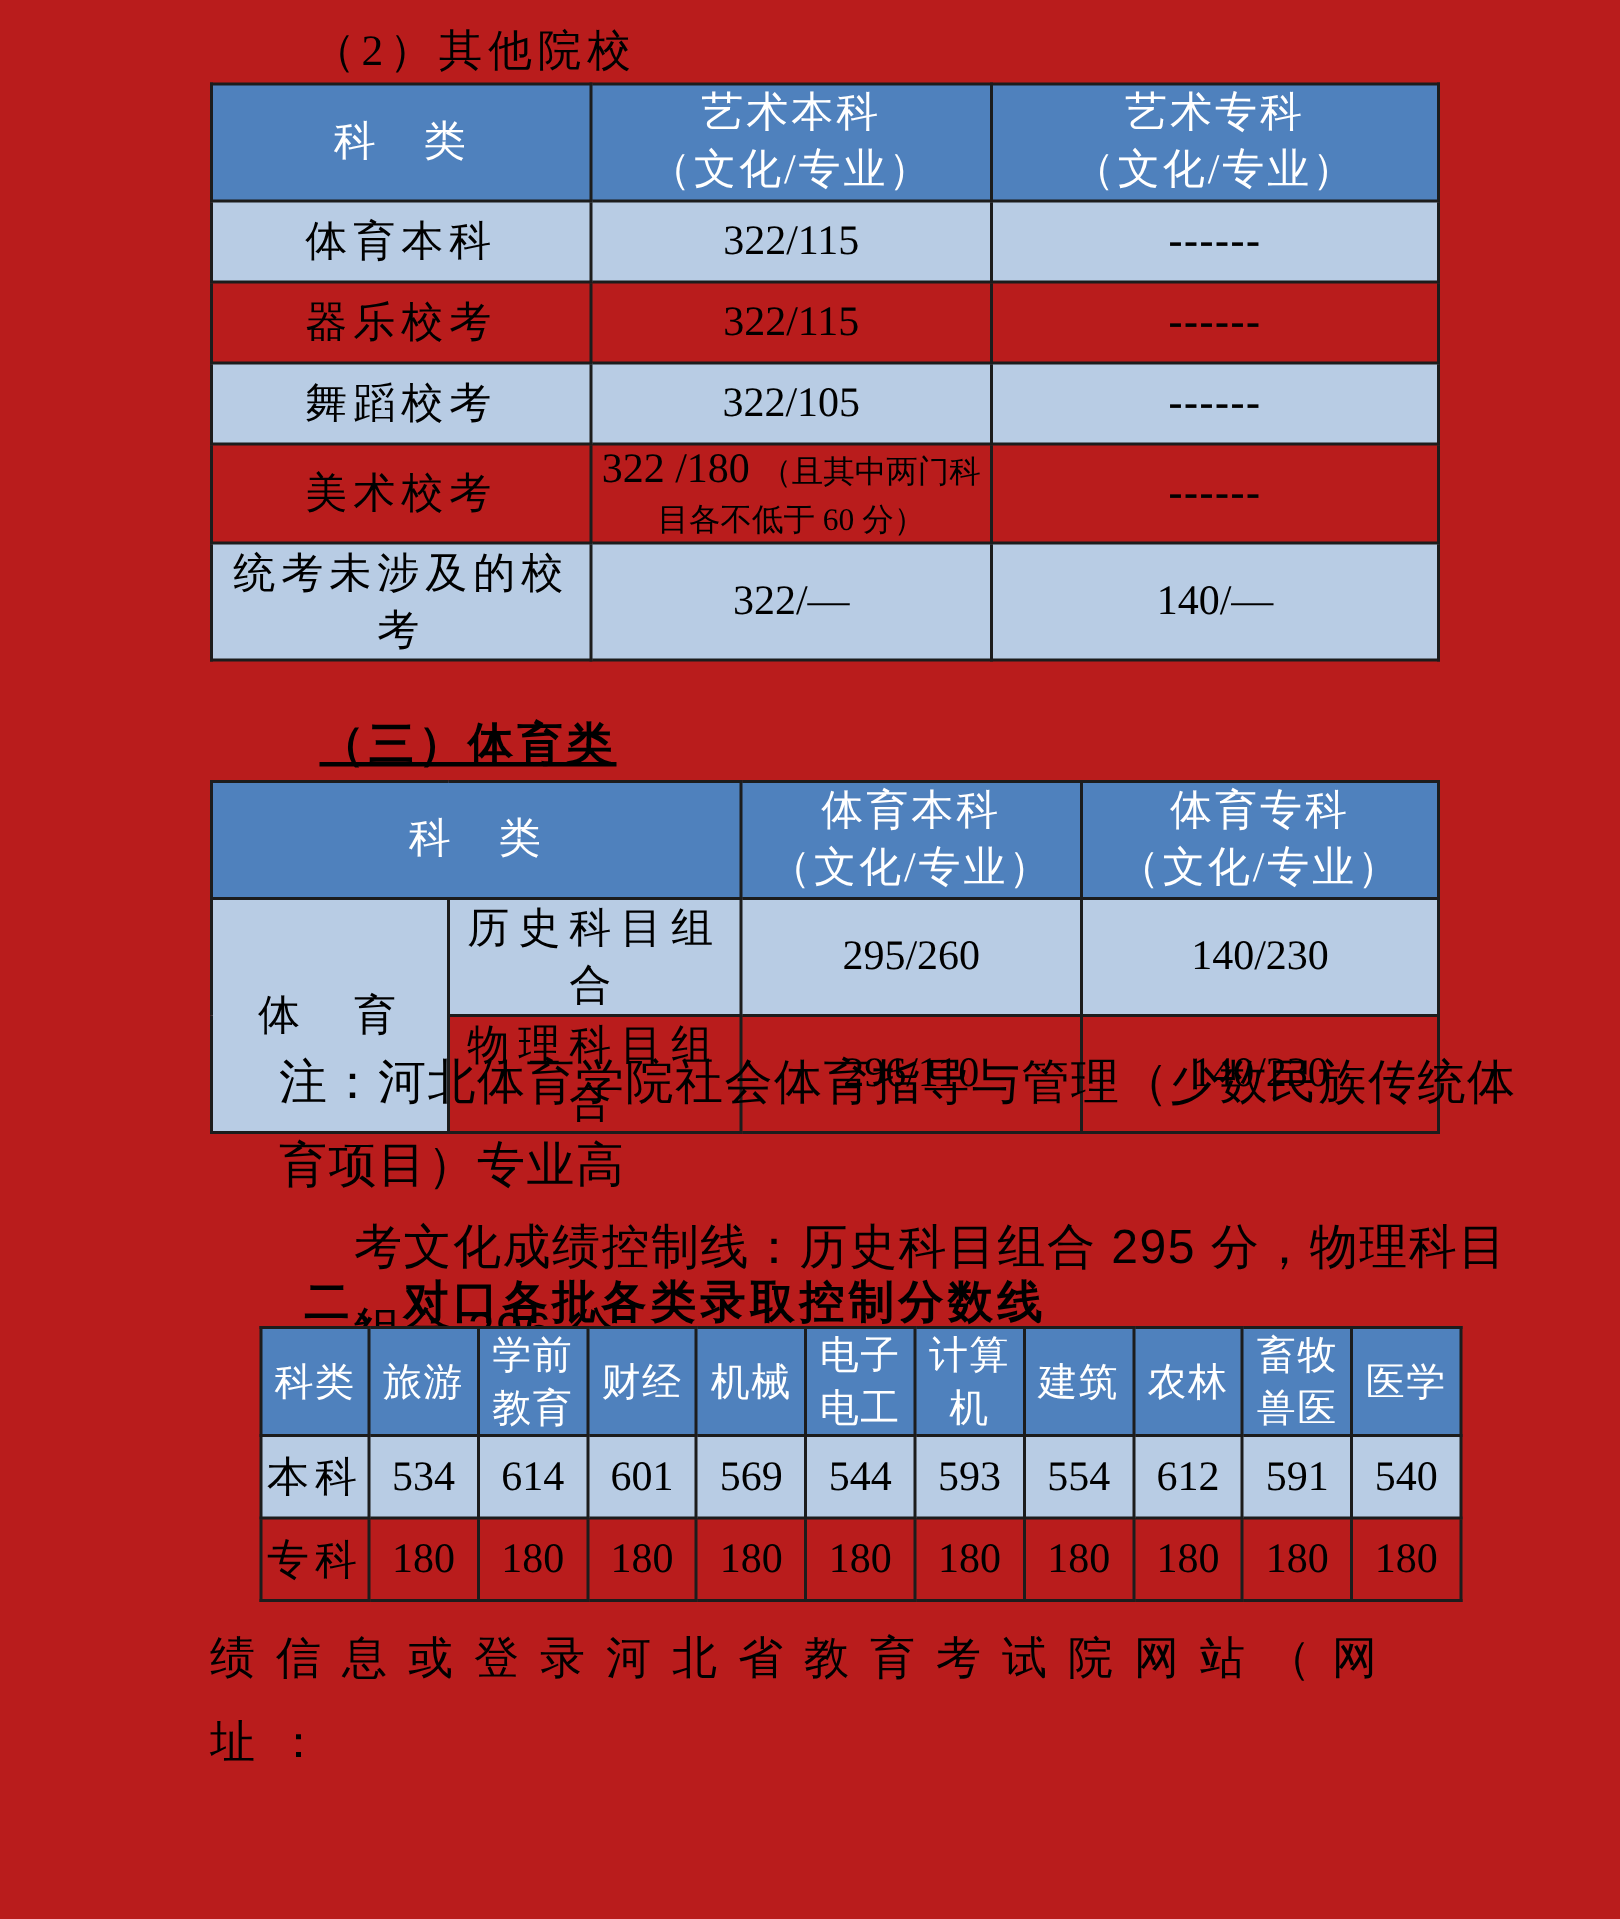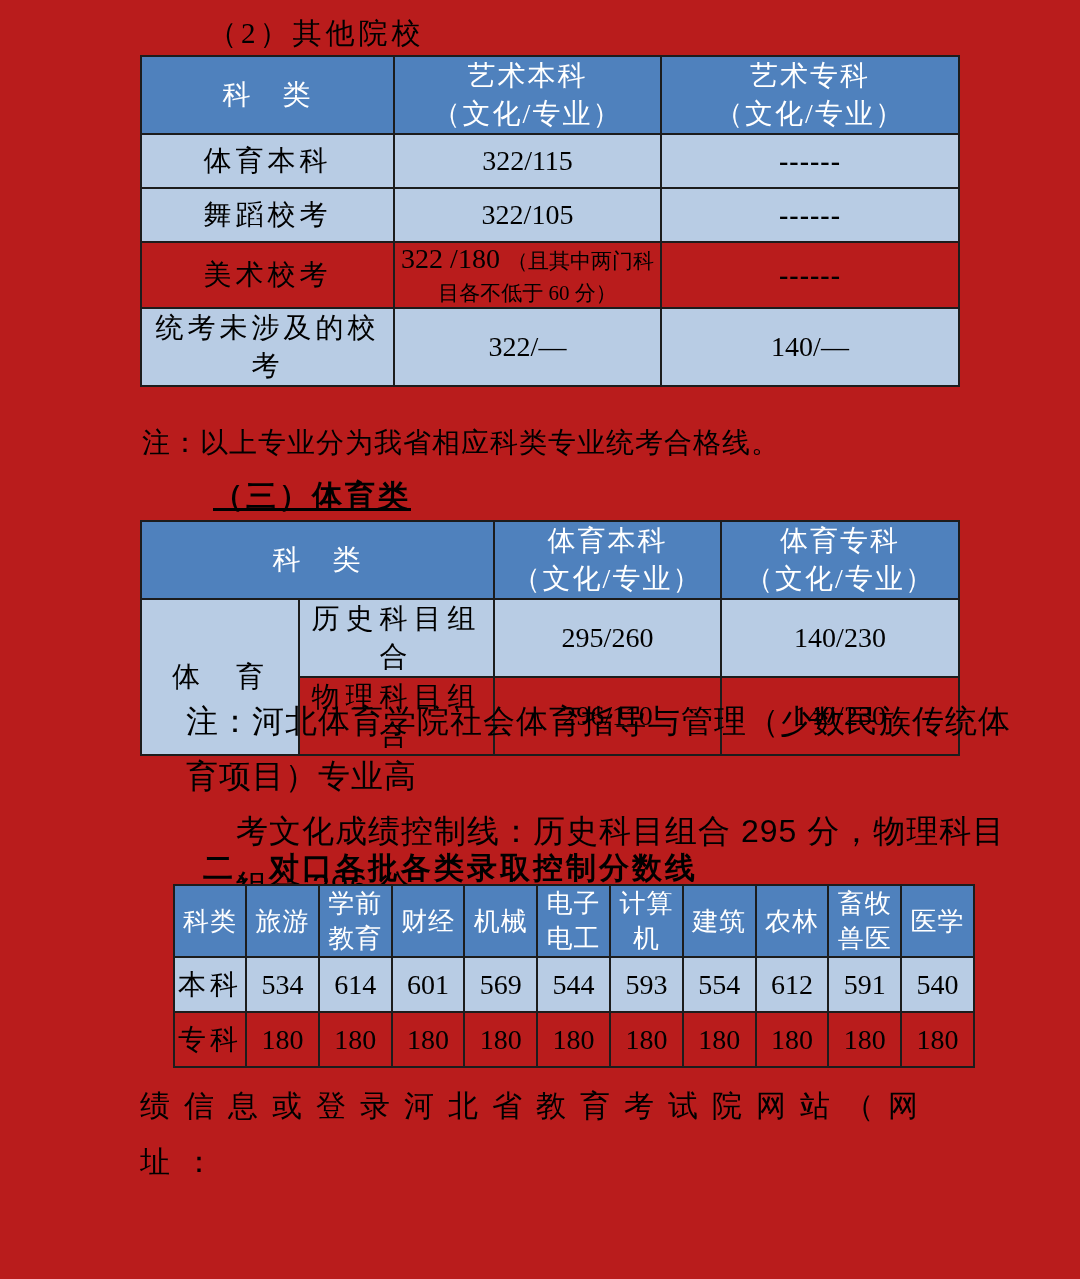--- a/index.html
+++ b/index.html
@@ -68,38 +68,42 @@
 （文化/专业）</td>
       <td class="th">艺术专科
 （文化/专业）</td>
     </tr>
     <tr class="drow">
       <td class="shade cjk-cell">体育本科</td>
       <td class="shade num-cell">322/115</td>
       <td class="shade dash-cell">------</td>
     </tr>
     <tr class="drow">
+      <td class="cjk-cell">器乐校考</td>
+      <td class="num-cell">322/115</td>
+      <td class="dash-cell">------</td>
+    </tr>
+    <tr class="drow">
       <td class="shade cjk-cell">舞蹈校考</td>
       <td class="shade num-cell">322/105</td>
       <td class="shade dash-cell">------</td>
     </tr>
     <tr class="drow-tall">
       <td class="cjk-cell">美术校考</td>
       <td class="num-cell"><span>322 /180 </span><span class="small-note">（且其中两门科目各不低于 60 分）</span></td>
       <td class="dash-cell">------</td>
     </tr>
     <tr class="drow">
       <td class="shade cjk-cell">统考未涉及的校考</td>
       <td class="shade num-cell">322/—</td>
       <td class="shade num-cell">140/—</td>
     </tr>
   </tbody>
     </table>
 
-  <div class="note1 hei">注：以上专业分为我省相应科类专业统考合格线。</div>
 
   <div class="sec-heading-bold hei" style="left:213px; top:476px;text-decoration:underline;">（三）体育类</div>
 
   <table class="t2">
     <colgroup>
         <col class="c1">
         <col class="c2">
         <col class="c3">
         <col class="c4">
       </colgroup>

